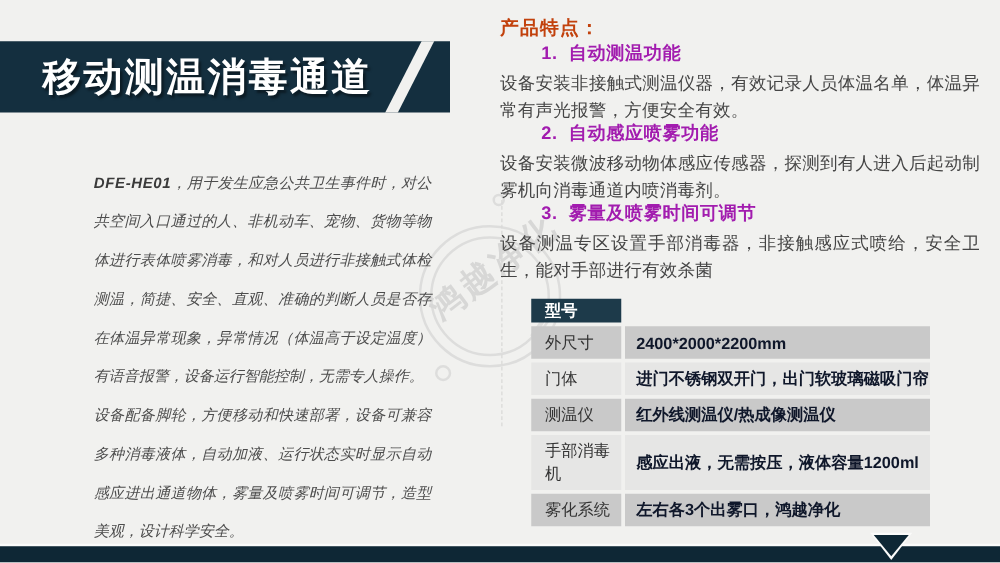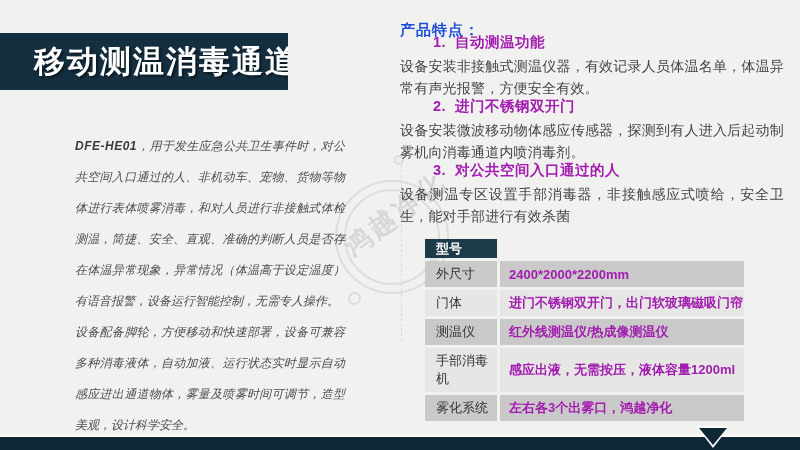--- a/index.html
+++ b/index.html
@@ -9,21 +9,21 @@
   .page {
     position: relative;
     width: 800px; height: 450px;
     background: #f1f1ef;
     overflow: hidden;
   }
 
   
   .banner {
     position: absolute; left: 0; top: 33px;
-    width: 288px; height: 57px;
+    width: 360px; height: 57px;
     background: #142f3f;
     overflow: hidden;
   }
   .banner-title {
     position: absolute; left: 34px; top: 0;
     line-height: 57px;
     font-size: 31px; font-weight: bold;
     color: #ffffff; letter-spacing: 2px;
     text-shadow: 2px 2px 2px rgba(0,0,0,0.45);
     white-space: nowrap;
@@ -41,22 +41,22 @@
     width: 270px;
     font-size: 12px; line-height: 31px;
     color: #4d4d4d;
     text-align: justify;
     font-style: italic;
   }
   .intro .model { font-weight: bold; color: #3a3a3a; letter-spacing: 0.5px; }
 
   
   .features-heading {
-    position: absolute; left: 400px; top: 21px;
-    font-size: 15px; font-weight: bold; color: #1d4ed8;
+    position: absolute; left: 400px; top: 13px;
+    font-size: 15px; font-weight: bold; color: #c2410c;
     letter-spacing: 1px;
   }
   .feature { position: absolute; left: 400px; width: 384px; }
   .feature.f1 { top: 33px; }
   .feature.f2 { top: 97px; }
   .feature.f3 { top: 161px; }
   .feat-title {
     padding-left: 33px;
     font-size: 14.5px; font-weight: bold; color: #a21caf;
     margin-bottom: 4px; letter-spacing: 0.5px;
@@ -72,21 +72,21 @@
   .spec-row { display: flex; margin-bottom: 3px; }
   .spec-cell-label {
     width: 72px; margin-right: 3px;
     padding: 4px 0 4px 11px;
     font-size: 13px; color: #333333;
     display: flex; align-items: center;
   }
   .spec-cell-value {
     flex: 1;
     padding: 4px 0 4px 9px;
-    font-size: 13px; font-weight: 600; color: #a21caf;
+    font-size: 13px; font-weight: 600; color: #0f172a;
     display: flex; align-items: center;
   }
   .spec-row.head { height: 19px; }
   .spec-row.head .spec-cell-label,
   .spec-row.head .spec-cell-value {
     background: #1d3a4a; color: #ffffff; font-weight: bold;
     padding-top: 1px; padding-bottom: 1px;
   }
   .spec-row.body { min-height: 25px; }
   .spec-row.r-dark  .spec-cell-label, .spec-row.r-dark  .spec-cell-value { background: #c9c9c9; }
@@ -149,28 +149,28 @@
 
   <div class="feature f1">
     <div class="feat-title">
       <span class="feat-num">1.</span><span>自动测温功能</span>
     </div>
     <div class="feat-desc">设备安装非接触式测温仪器，有效记录人员体温名单，体温异常有声光报警，方便安全有效。</div>
   </div>
 
   <div class="feature f2">
     <div class="feat-title">
-      <span class="feat-num">2.</span><span>进门不锈钢双开门</span>
+      <span class="feat-num">2.</span><span>自动感应喷雾功能</span>
     </div>
     <div class="feat-desc">设备安装微波移动物体感应传感器，探测到有人进入后起动制雾机向消毒通道内喷消毒剂。</div>
   </div>
 
   <div class="feature f3">
     <div class="feat-title">
-      <span class="feat-num">3.</span><span>对公共空间入口通过的人</span>
+      <span class="feat-num">3.</span><span>雾量及喷雾时间可调节</span>
     </div>
     <div class="feat-desc">设备测温专区设置手部消毒器，非接触感应式喷给，安全卫生，能对手部进行有效杀菌</div>
   </div>
 
   <div class="spec-table">
     <div class="spec-row head">
       <div class="spec-cell-label">型号</div>
     </div>
     <div class="spec-row body r-dark">
       <div class="spec-cell-label">外尺寸</div>

